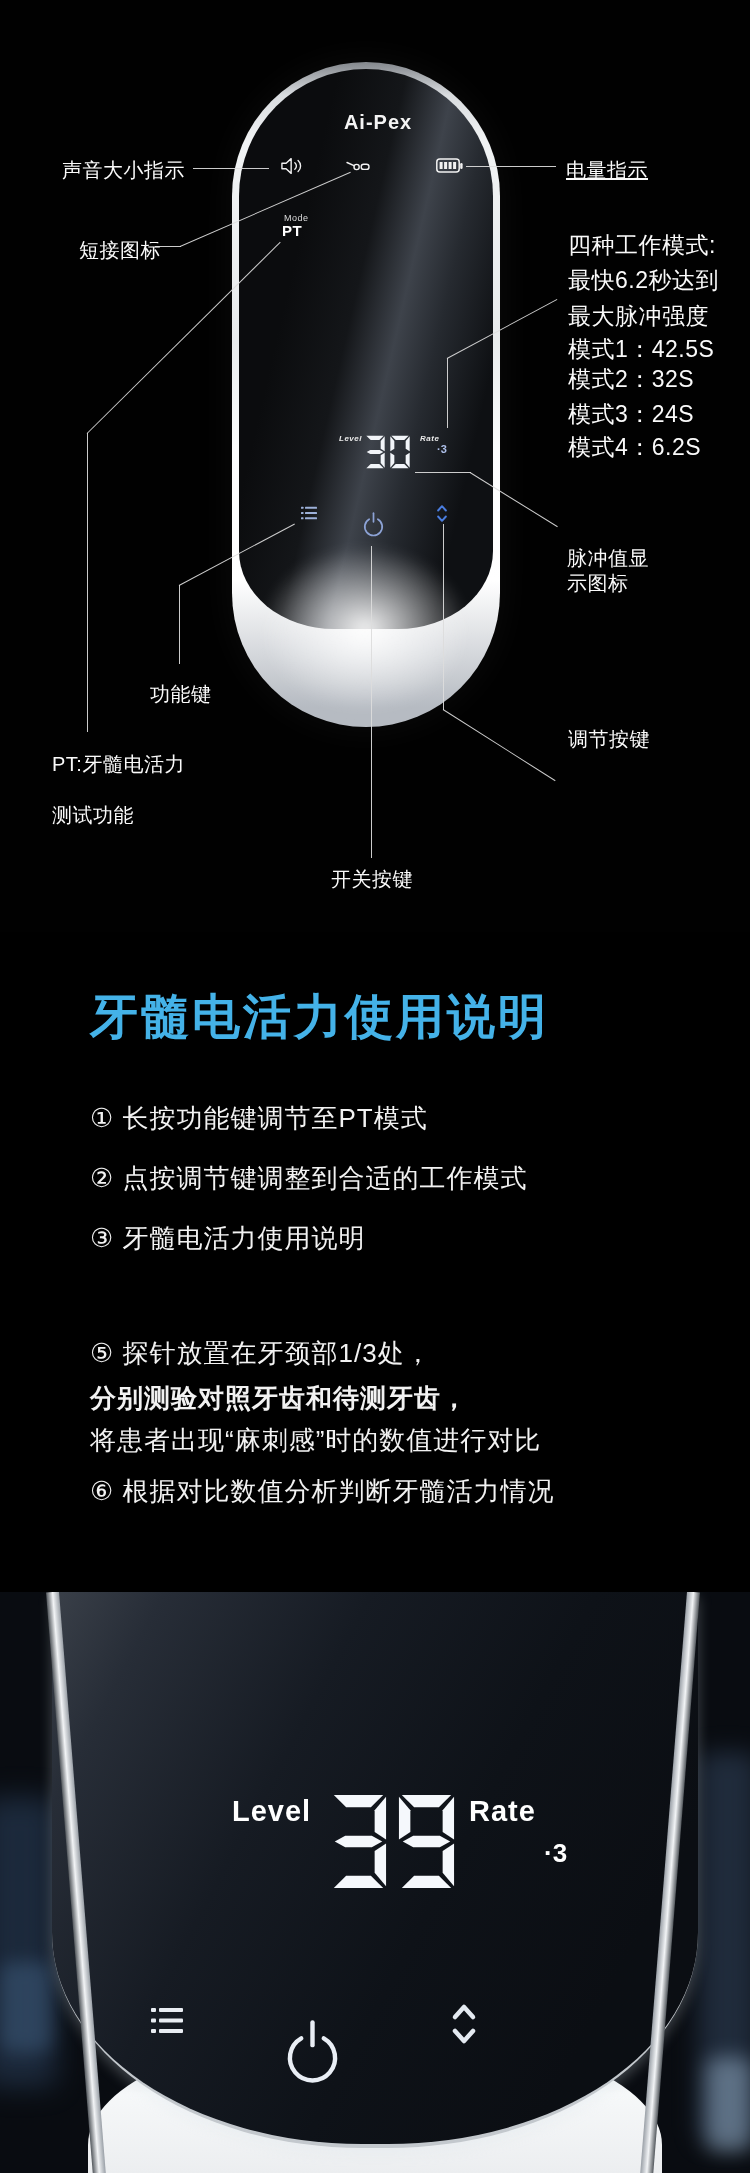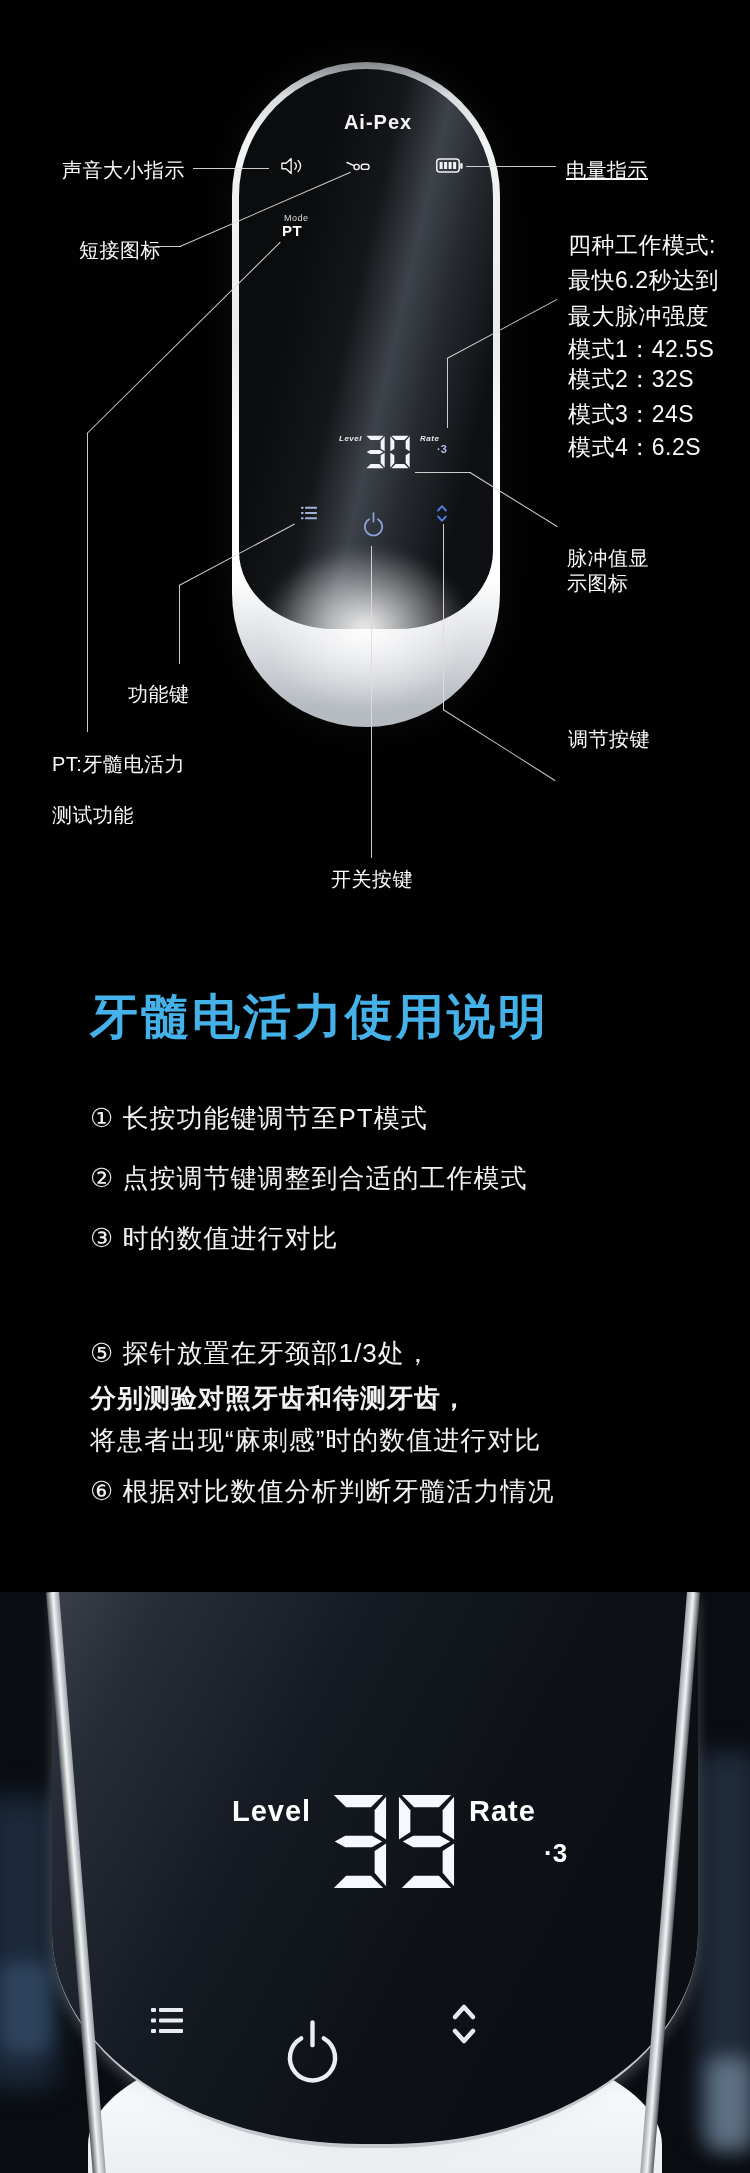--- a/index.html
+++ b/index.html
@@ -178,32 +178,32 @@
     <div class="ann modes" style="left:568px;top:265px;">最快6.2秒达到</div>
     <div class="ann modes" style="left:568px;top:301px;">最大脉冲强度</div>
     <div class="ann modes" style="left:568px;top:334px;">模式1：42.5S</div>
     <div class="ann modes" style="left:568px;top:364px;">模式2：32S</div>
     <div class="ann modes" style="left:568px;top:399px;">模式3：24S</div>
     <div class="ann modes" style="left:568px;top:432px;">模式4：6.2S</div>
 
     <div class="ann" style="left:567px;top:545px;">脉冲值显</div>
     <div class="ann" style="left:567px;top:570px;">示图标</div>
 
-    <div class="ann" style="left:128px;top:681px;text-align:center;">功能键</div>
+    <div class="ann" style="left:150px;top:681px;text-align:center;">功能键</div>
     <div class="ann" style="left:52px;top:751px;">PT:牙髓电活力</div>
     <div class="ann" style="left:52px;top:802px;">测试功能</div>
     <div class="ann" style="left:568px;top:726px;">调节按键</div>
     <div class="ann" style="left:331px;top:866px;">开关按键</div>
   </div>
 
   <div class="inst"></div>
   <div class="inst-title" style="color: rgb(68, 178, 232);">牙髓电活力使用说明</div>
   <div class="step" style="top:1101px;">① 长按功能键调节至PT模式</div>
   <div class="step" style="top:1161px;">② 点按调节键调整到合适的工作模式</div>
-  <div class="step" style="top:1221px;">③ 时的数值进行对比</div>
+  <div class="step" style="top:1221px;">③ 牙髓电活力使用说明</div>
   <div class="step" style="top:1336px;">⑤ 探针放置在牙颈部1/3处，</div>
   <div class="step" style="top:1381px;font-weight:bold;">分别测验对照牙齿和待测牙齿，</div>
   <div class="step" style="top:1423px;">将患者出现“麻刺感”时的数值进行对比</div>
   <div class="step" style="top:1474px;">⑥ 根据对比数值分析判断牙髓活力情况</div>
 
   <div class="photo">
     <div class="blob" style="left:-18px;top:205px;width:75px;height:290px;background:#24364e;filter:blur(14px);opacity:.7;"></div>
     <div class="blob" style="left:0px;top:370px;width:52px;height:90px;background:#3d5a7a;filter:blur(9px);opacity:.55;"></div>
     <div class="blob" style="left:698px;top:160px;width:60px;height:390px;background:#2c3c52;filter:blur(12px);opacity:.65;"></div>
     <div class="blob" style="left:706px;top:465px;width:46px;height:95px;background:#90a9c1;filter:blur(10px);opacity:.55;"></div>

